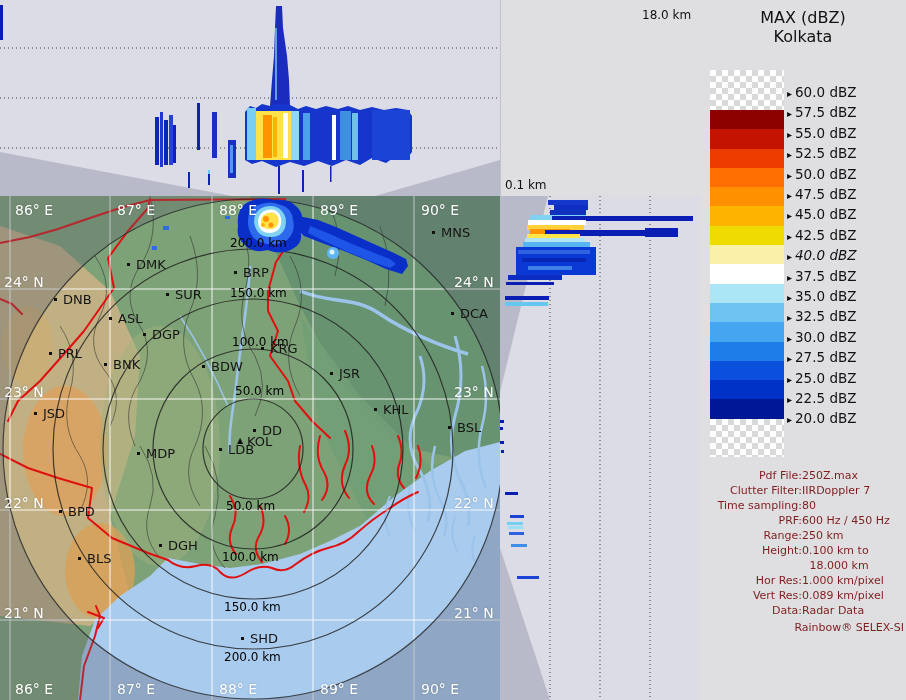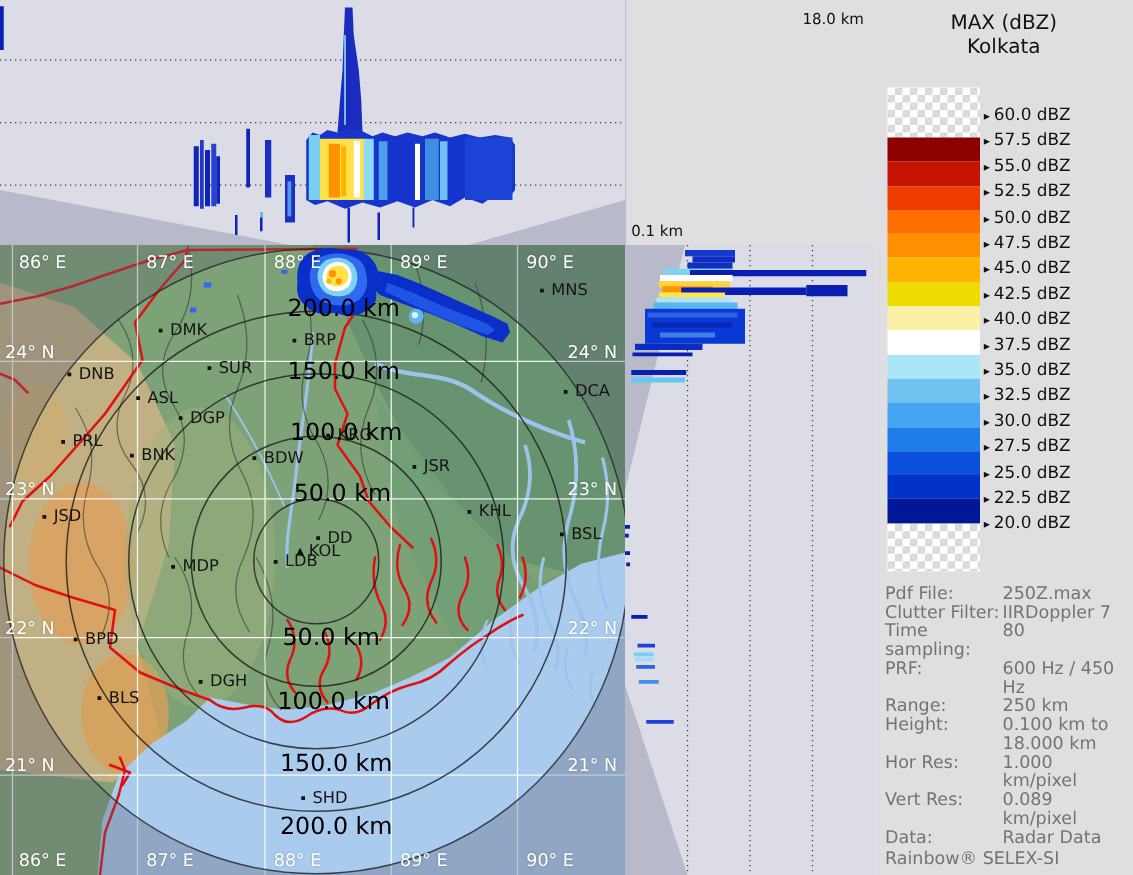--- a/index.html
+++ b/index.html
@@ -10,39 +10,39 @@
   #top-panel{left:0;top:0;width:500px;height:196px;border-right:1px solid #c2c2cc;}
   #side-panel{left:500px;top:196px;width:200px;height:504px;}
   #map-panel{left:0;top:196px;width:500px;height:504px;background:#4d7c0f;overflow:hidden;}
 
   .corner-label{position:absolute;font-size:12px;color:#111;}
   #hmax-label{left:642px;top:8px;}
   #hmin-label{left:505px;top:178px;}
 
   
   .maplbl{position:absolute;color:#fff;font-size:14px;text-shadow:0 0 2px rgba(0,0,0,.25);white-space:nowrap;}
-  .ringlbl{position:absolute;color:#000;font-size:19px;font-weight:500;white-space:nowrap;}
+  .ringlbl{position:absolute;color:#000;font-size:12px;font-weight:500;white-space:nowrap;}
   .city{position:absolute;color:#141414;font-size:13px;white-space:nowrap;}
   .citydot{position:absolute;width:3px;height:3px;background:#111;}
   .sitemark{position:absolute;color:#111;font-size:8px;}
 
   
   #legend-title{position:absolute;left:700px;top:8px;width:206px;text-align:center;color:#111;}
   #legend-title .l1{font-size:16px;line-height:19px;}
   .checker{background-image:
       linear-gradient(45deg,#d9d9d9 25%,transparent 25%,transparent 75%,#d9d9d9 75%),
       linear-gradient(45deg,#d9d9d9 25%,#ffffff 25%,#ffffff 75%,#d9d9d9 75%);
     background-size:12px 12px;background-position:0 0,6px 6px;background-color:#fff;}
   #scale-blocks{position:absolute;left:710px;top:70px;width:74px;}
   .sblock{width:74px;}
   .scale-label{position:absolute;left:787px;font-size:13.5px;color:#111;white-space:nowrap;}
   .scale-label .arr{font-size:10px;margin-right:3px;}
 
   
-  #meta{position:absolute;left:708px;top:468px;width:196px;font-size:14px;color:#737373;}
+  #meta{position:absolute;left:708px;top:468px;width:196px;font-size:11px;color:#7f1d1d;text-align:right;}
   .mrow{display:flex;line-height:15px;}
   .mlab{width:94px;flex:0 0 94px;}
   .mval{white-space:pre-line;}
   #meta-footer{margin-top:2px;line-height:15px;}
 </style>
 </head>
 <body>
 
 <div id="stage">
 
@@ -338,21 +338,21 @@
     </div>
   <div id="scale-labels">
       <div class="scale-label" style="top: 84px; position: absolute;"><span class="arr">▸</span><span>60.0 dBZ</span></div>
       <div class="scale-label" style="top: 104.4px; position: absolute;"><span class="arr">▸</span><span>57.5 dBZ</span></div>
       <div class="scale-label" style="top: 124.8px; position: absolute;"><span class="arr">▸</span><span>55.0 dBZ</span></div>
       <div class="scale-label" style="top: 145.2px; position: absolute;"><span class="arr">▸</span><span>52.5 dBZ</span></div>
       <div class="scale-label" style="top: 165.6px; position: absolute;"><span class="arr">▸</span><span>50.0 dBZ</span></div>
       <div class="scale-label" style="top: 186px; position: absolute;"><span class="arr">▸</span><span>47.5 dBZ</span></div>
       <div class="scale-label" style="top: 206.4px; position: absolute;"><span class="arr">▸</span><span>45.0 dBZ</span></div>
       <div class="scale-label" style="top: 226.8px; position: absolute;"><span class="arr">▸</span><span>42.5 dBZ</span></div>
-      <div class="scale-label" style="top: 247.2px; position: absolute;"><span class="arr">▸</span><span>40.0 dBZ</span></div>
+      <div class="scale-label" style="top: 247.2px; position: absolute; font-style: italic;"><span class="arr">▸</span><span>40.0 dBZ</span></div>
       <div class="scale-label" style="top: 267.6px; position: absolute;"><span class="arr">▸</span><span>37.5 dBZ</span></div>
       <div class="scale-label" style="top: 288px; position: absolute;"><span class="arr">▸</span><span>35.0 dBZ</span></div>
       <div class="scale-label" style="top: 308.4px; position: absolute;"><span class="arr">▸</span><span>32.5 dBZ</span></div>
       <div class="scale-label" style="top: 328.8px; position: absolute;"><span class="arr">▸</span><span>30.0 dBZ</span></div>
       <div class="scale-label" style="top: 349.2px; position: absolute;"><span class="arr">▸</span><span>27.5 dBZ</span></div>
       <div class="scale-label" style="top: 369.6px; position: absolute;"><span class="arr">▸</span><span>25.0 dBZ</span></div>
       <div class="scale-label" style="top: 390px; position: absolute;"><span class="arr">▸</span><span>22.5 dBZ</span></div>
       <div class="scale-label" style="top: 410.4px; position: absolute;"><span class="arr">▸</span><span>20.0 dBZ</span></div>
     </div>
 

